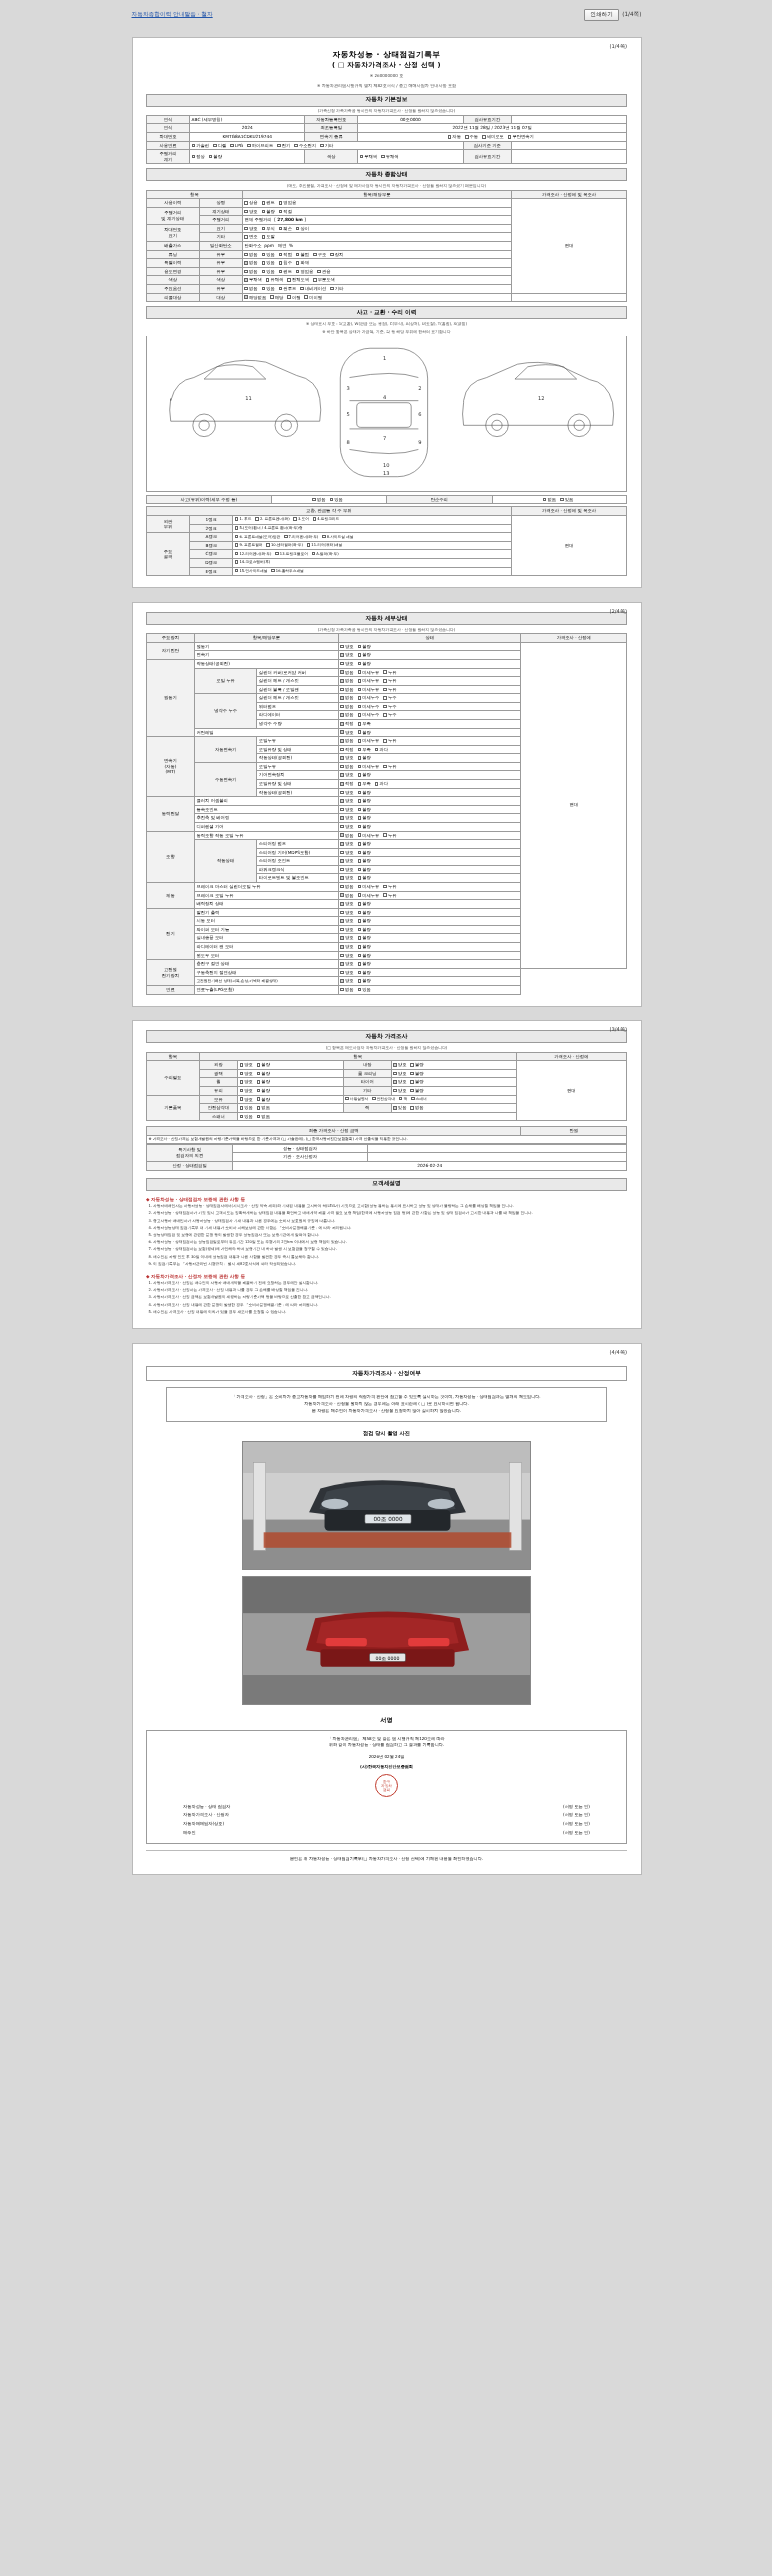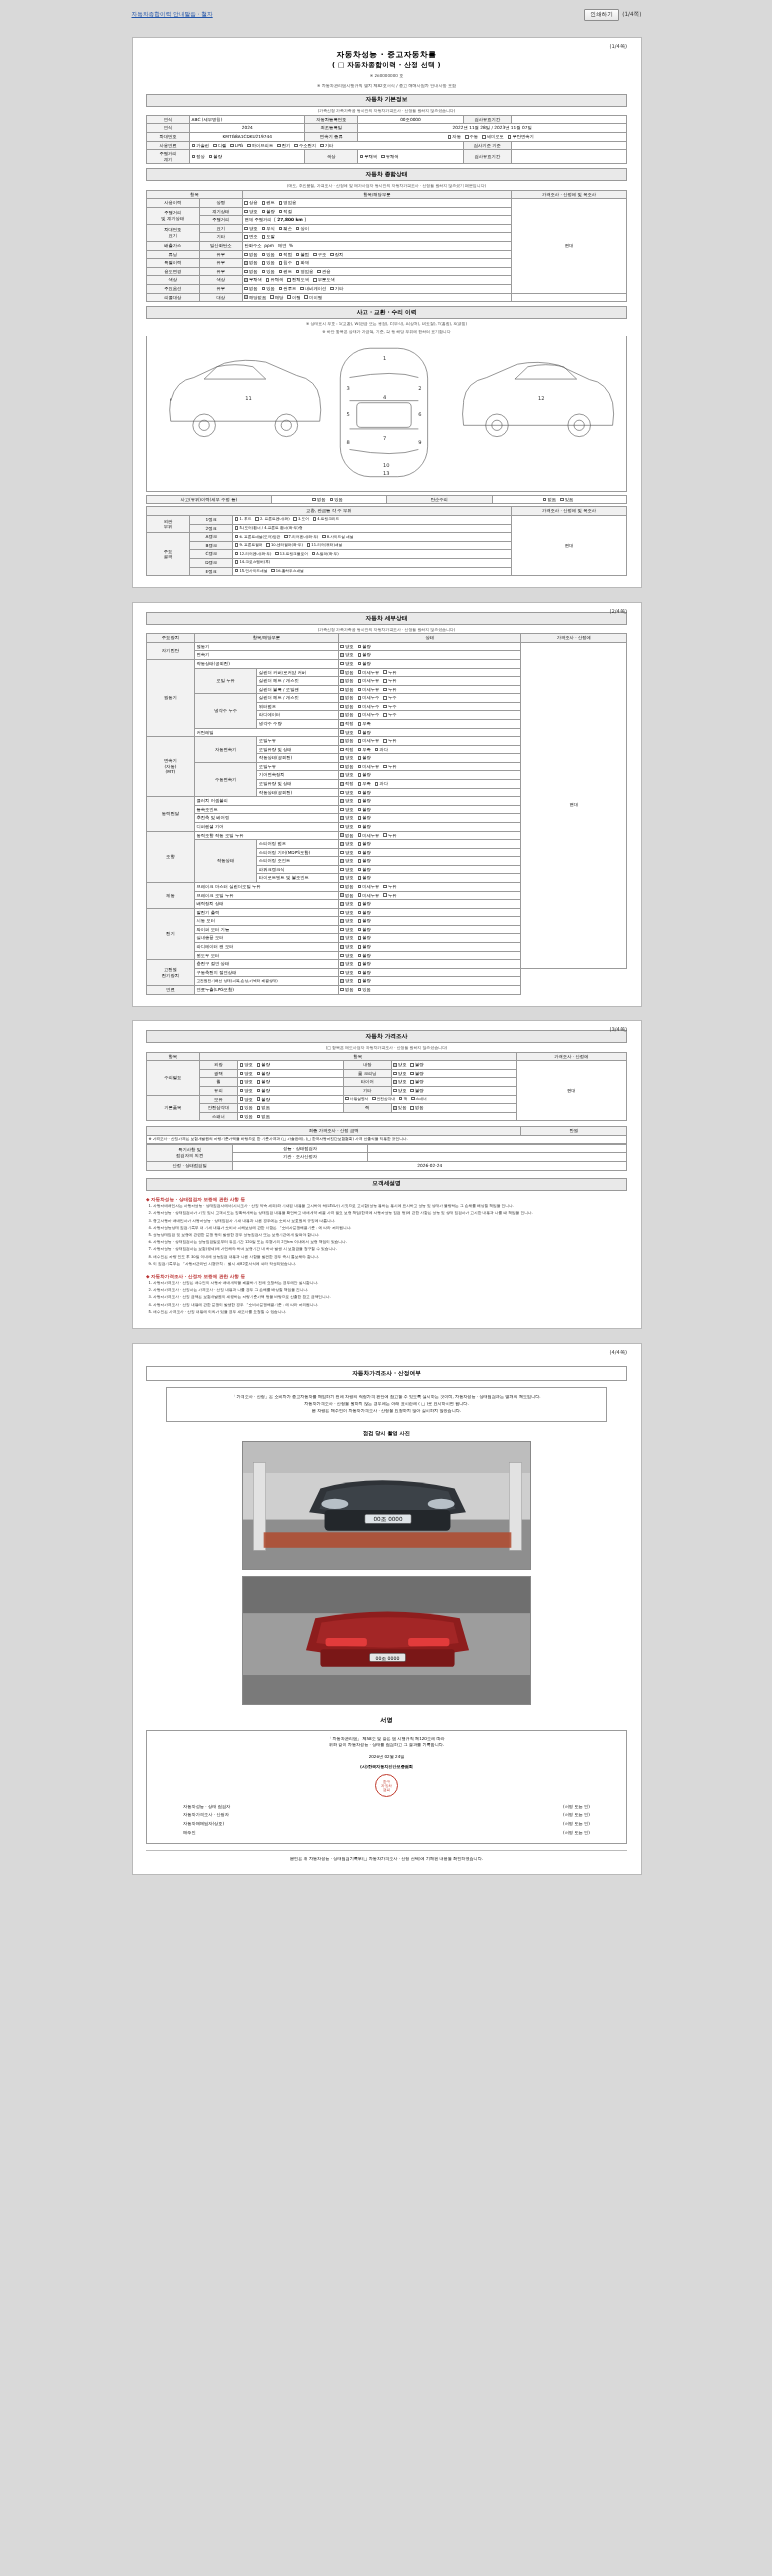--- a/index.html
+++ b/index.html
@@ -186,22 +186,22 @@
   <div class="toolbar">
     <span class="tb-left">자동차종합이력 안내말씀 · 철자</span>
     <span class="tb-right">
       <span class="btn">인쇄하기</span>
       <span>(1/4쪽)</span>
     </span>
   </div>
 
   <div class="sheet">
     <div class="pagemark">(1/4쪽)</div>
-    <div class="doc-title">자동차성능 · 중고자동차를</div>
-    <div class="doc-subtitle">( □ 자동차종합이력 · 산정 선택 )</div>
+    <div class="doc-title">자동차성능 · 상태점검기록부</div>
+    <div class="doc-subtitle">( □ 자동차가격조사 · 산정 선택 )</div>
     <div class="doc-note">※ 260000000 호</div>
     <div class="doc-note">※ 자동차관리법시행규칙 별지 제82호서식 / 중고 매매사업자 안내사항 포함</div>
 
     <div class="section-band">자동차 기본정보</div>
     <div class="section-sub">(가족신청 가족가족공 동시안의 자동차가격조사 · 산정을 원하지 않으셨습니다)</div>
     <table class="grid">
       <colgroup>
           <col style="width:9%">
           <col style="width:24%">
           <col style="width:11%">

